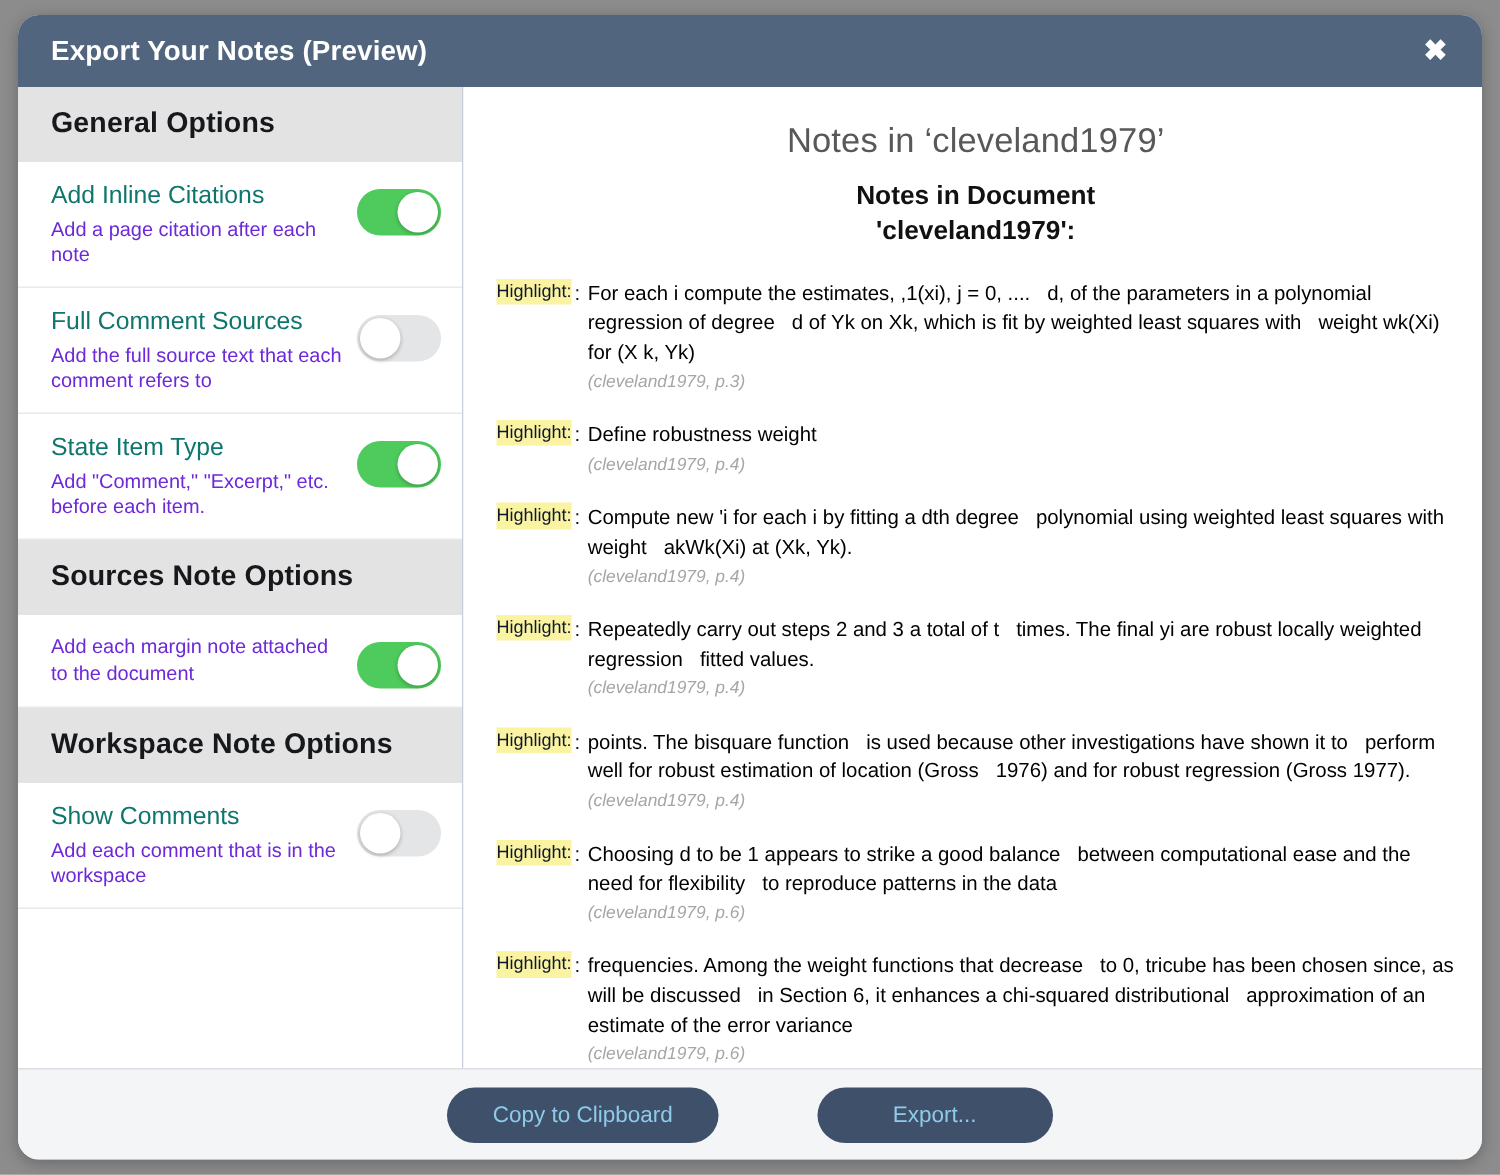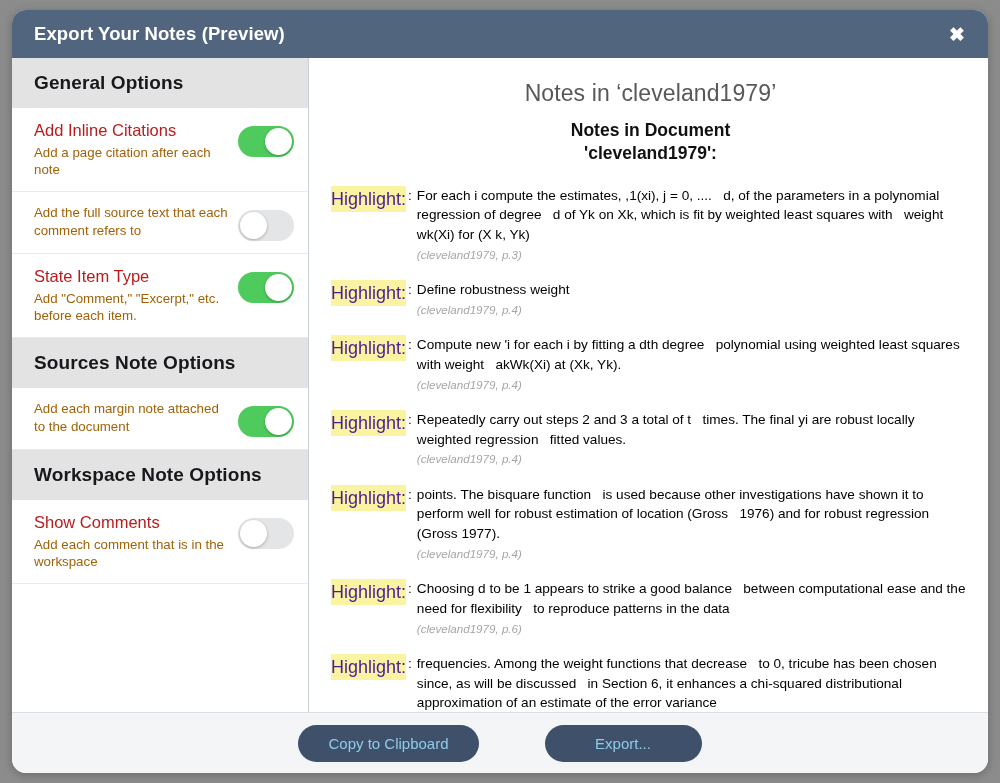--- a/index.html
+++ b/index.html
@@ -82,27 +82,27 @@
     padding: 12px 14px 12px 22px;
     border-bottom: 1px solid #e9e9ea;
     background: #fff;
     min-height: 54px;
     box-sizing: border-box;
   }
   .opt-row:last-child { border-bottom: none; }
   .opt-texts { flex: 1 1 auto; padding-right: 8px; }
   .opt-title {
     font-size: 16.5px;
-    color: #b91c1c;
+    color: #0f766e;
     line-height: 1.25;
     margin-bottom: 3px;
   }
   .opt-desc {
     font-size: 13.3px;
-    color: #a16207;
+    color: #6d28d9;
     line-height: 1.33;
   }
   .toggle {
     flex: 0 0 auto;
     width: 56px; height: 31px;
     border-radius: 16px;
     position: relative;
     margin-top: 6px;
     cursor: pointer;
     transition: background .15s;
@@ -145,22 +145,22 @@
   }
   .note {
     display: flex;
     align-items: flex-start;
     margin-bottom: 17px;
     font-size: 13.6px;
   }
   .note-label {
     flex: 0 0 auto;
     background: #faf3a1;
-    color: #4c1d95;
-    font-size: 18px;
+    color: #0f172a;
+    font-size: 12px;
     line-height: 1.45;
     white-space: nowrap;
     margin-right: 2px;
   }
   .note-colon {
     flex: 0 0 auto;
     margin-right: 5px;
     color: #111;
     line-height: 1.45;
   }
@@ -225,20 +225,21 @@
           <div class="opt-title">Add Inline Citations</div>
           <div class="opt-desc">Add a page citation after each note</div>
         </div>
         <div class="toggle on">
             <span class="knob"></span>
           </div>
       </div>
 
       <div class="opt-row">
         <div class="opt-texts">
+          <div class="opt-title">Full Comment Sources</div>
           <div class="opt-desc">Add the full source text that each comment refers to</div>
         </div>
         <div class="toggle off">
             <span class="knob"></span>
           </div>
       </div>
 
       <div class="opt-row">
         <div class="opt-texts">
           <div class="opt-title">State Item Type</div>

